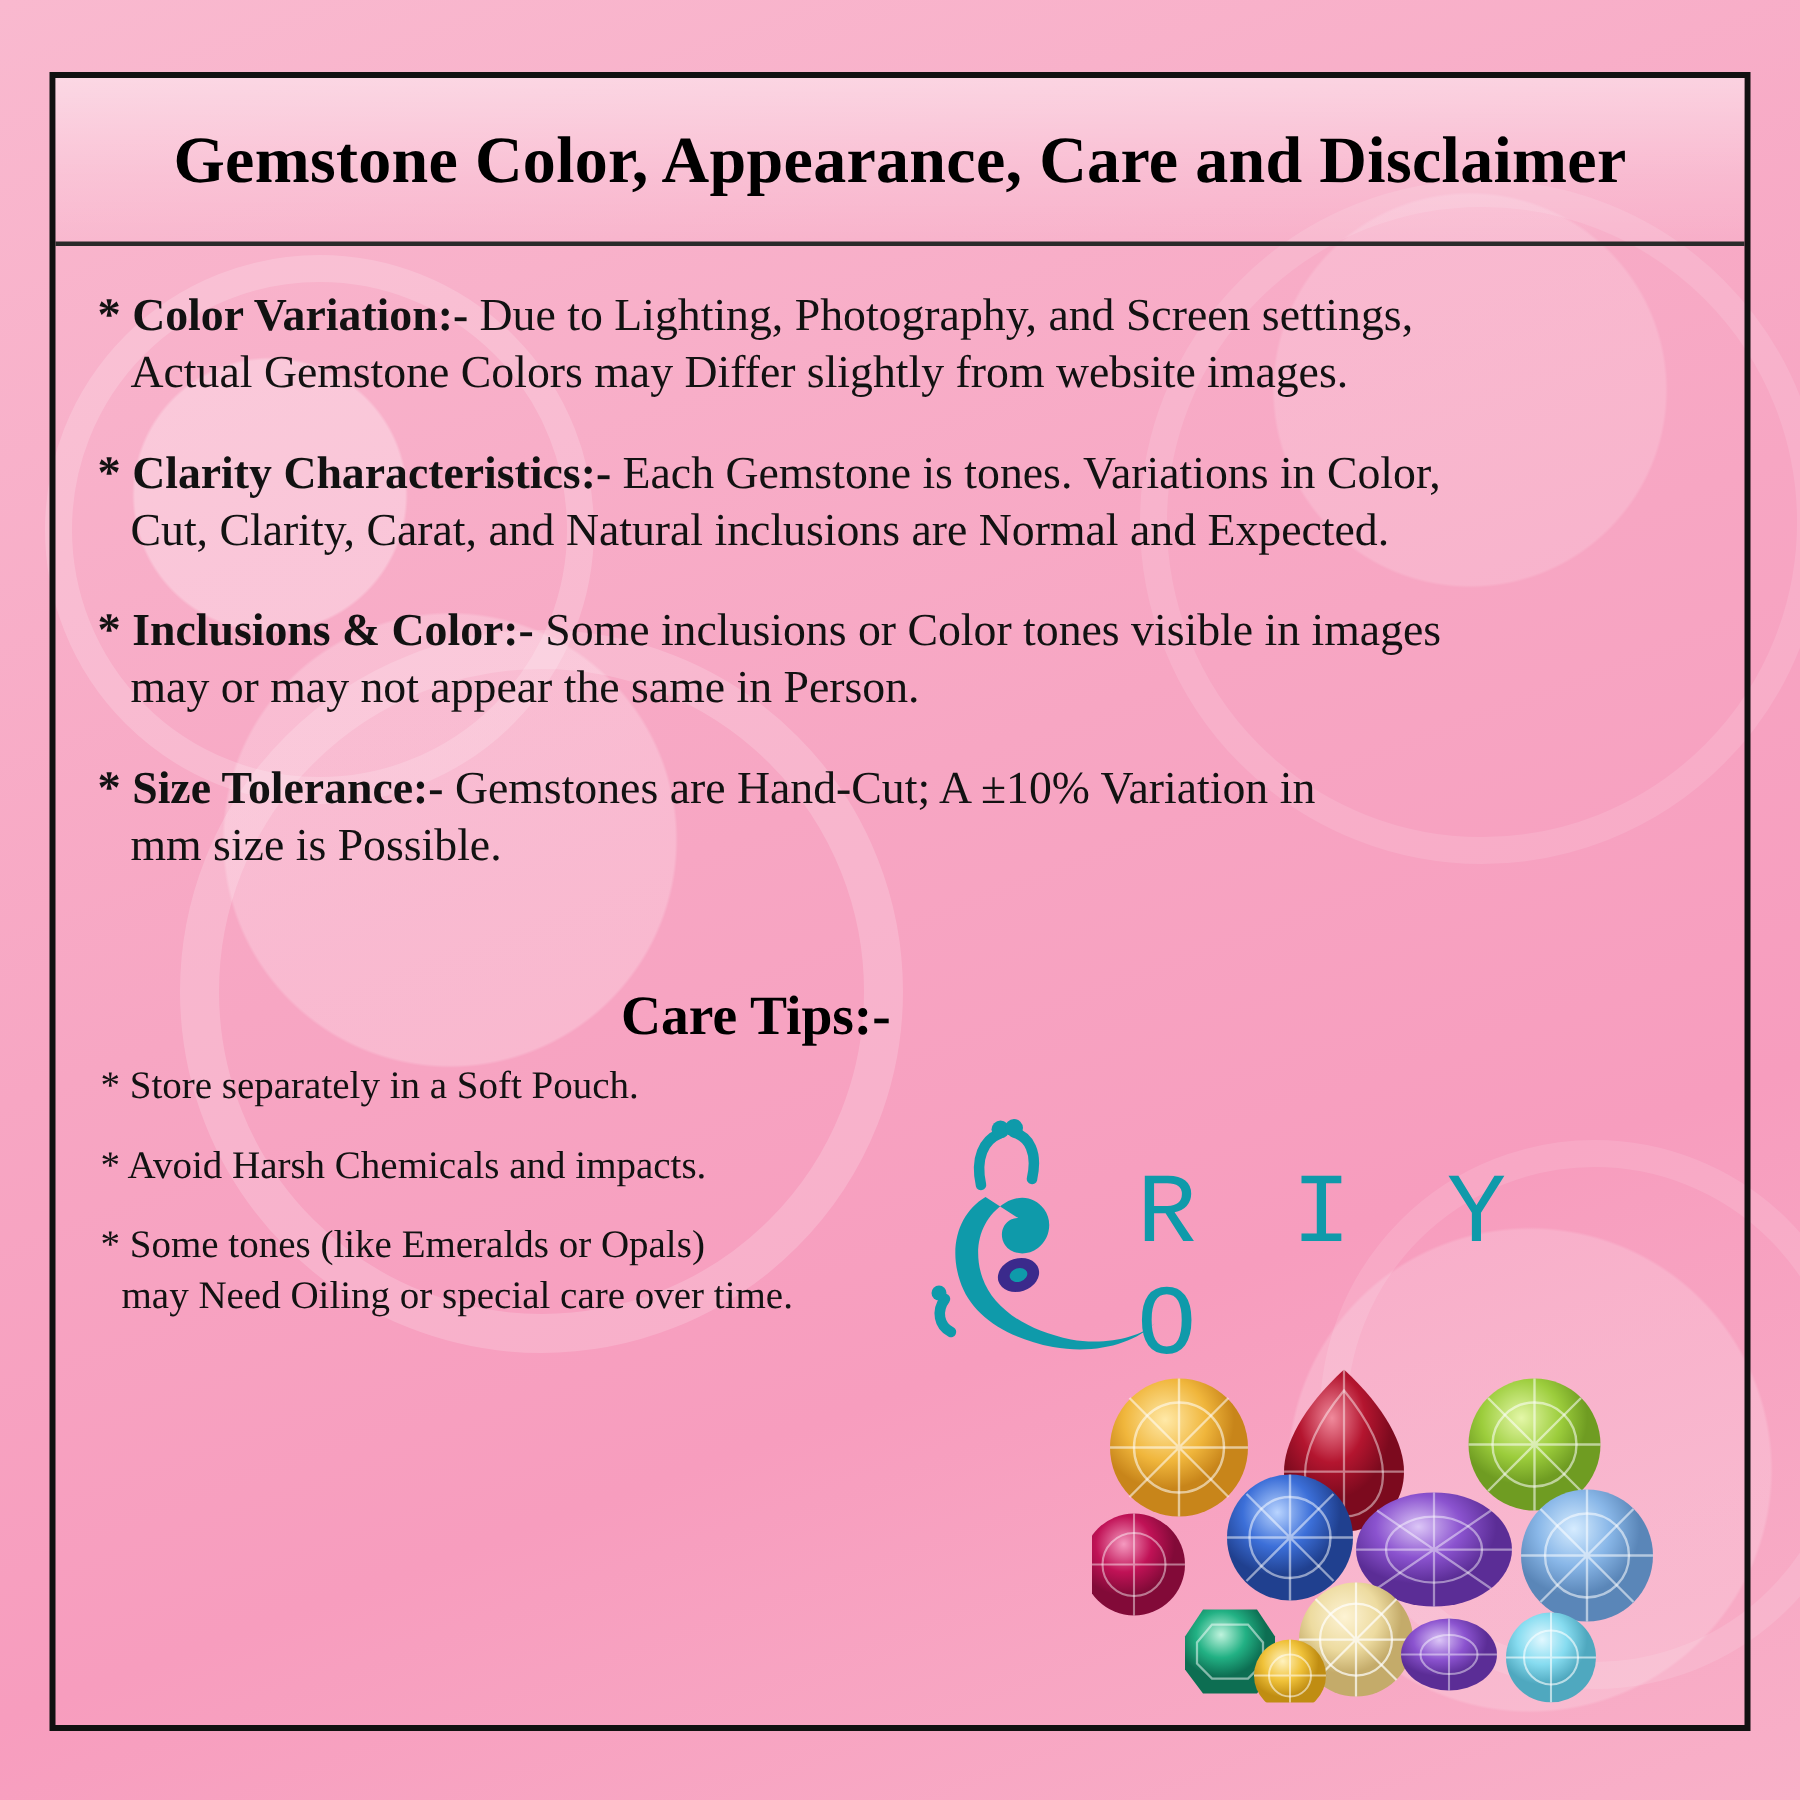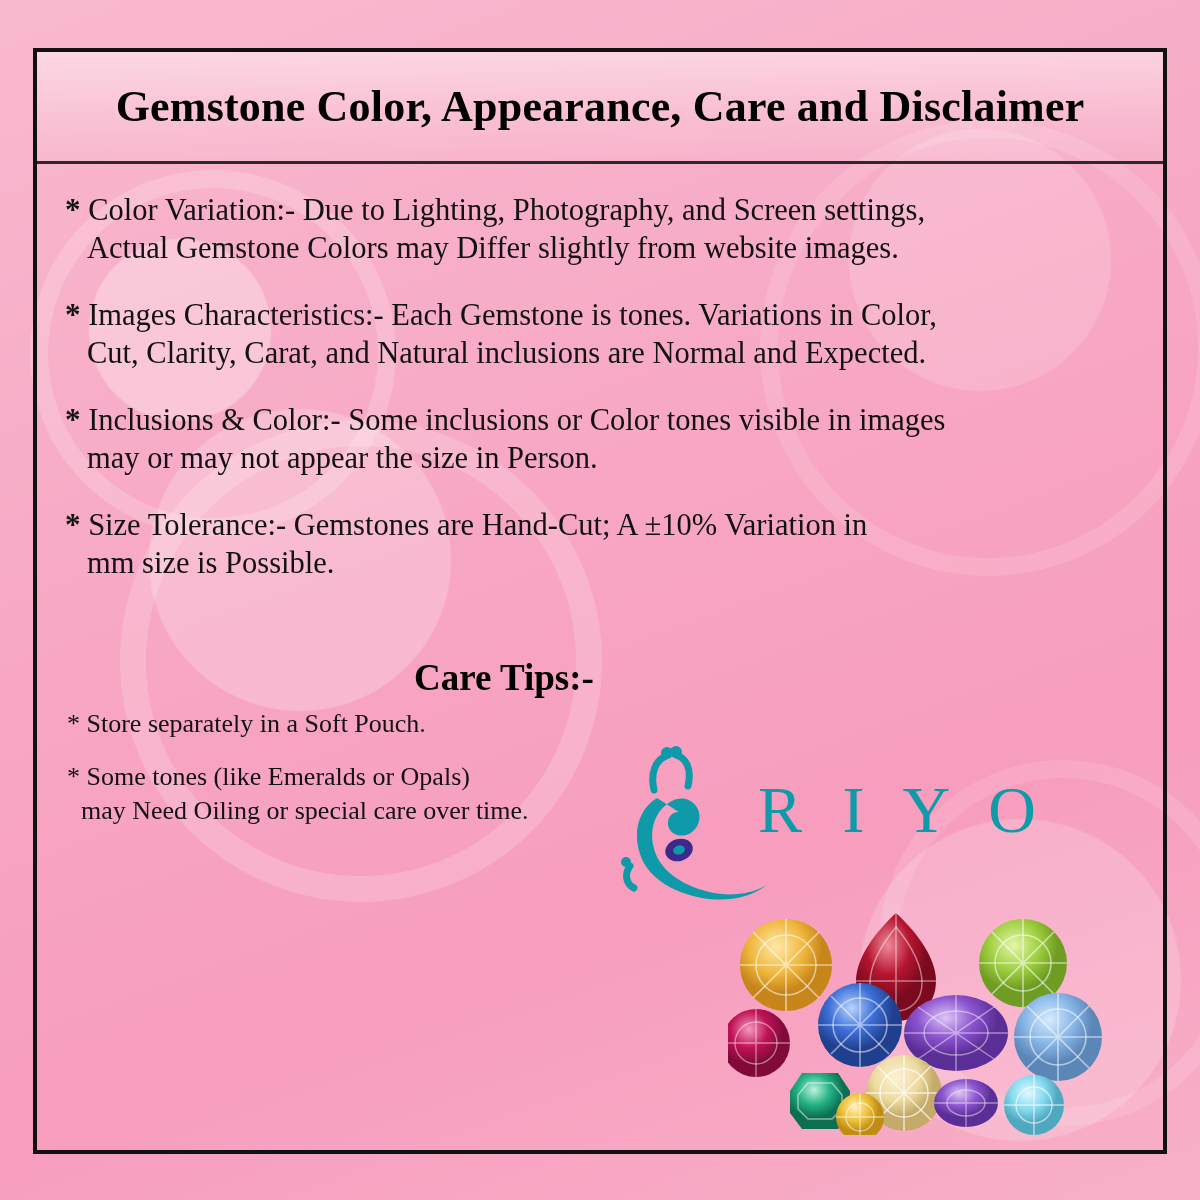--- a/index.html
+++ b/index.html
@@ -81,21 +81,21 @@
     line-height: 1.26;
     color: #121212;
     margin-bottom: 27px;
     padding-left: 6px;
   }
   .item .star {
     font-weight: bold;
     font-size: 31px;
   }
   .item .lead {
-    font-weight: normal;
+    font-weight: bold;
   }
   .item .rest {
     font-weight: normal;
   }
   .item .ln2 {
     display: block;
     padding-left: 22px;
   }
 
   
@@ -134,21 +134,21 @@
     position: absolute;
     left: 610px;
     top: 746px;
     width: 500px;
     height: 170px;
   }
   .brand-text {
     position: absolute;
     left: 148px;
     top: 26px;
-    font-family: Liberation Serif, serif;
+    font-family: Liberation Mono, monospace;
     font-size: 66px;
     letter-spacing: 12px;
     color: #0f9aaa;
     font-weight: normal;
   }
   .peacock {
     position: absolute;
     left: 0;
     top: 0;
   }
@@ -181,45 +181,49 @@
     <div class="content">
 
       <div class="item">
         <span class="star">*</span>
         <span class="lead">Color Variation:-</span><span class="rest"> Due to Lighting, Photography, and Screen settings,</span>
         <span class="ln2">Actual Gemstone Colors may Differ slightly from website images.</span>
       </div>
 
       <div class="item">
         <span class="star">*</span>
-        <span class="lead">Images Characteristics:-</span><span class="rest"> Each Gemstone is tones. Variations in Color,</span>
+        <span class="lead">Clarity Characteristics:-</span><span class="rest"> Each Gemstone is tones. Variations in Color,</span>
         <span class="ln2">Cut, Clarity, Carat, and Natural inclusions are Normal and Expected.</span>
       </div>
 
       <div class="item">
         <span class="star">*</span>
         <span class="lead">Inclusions &amp; Color:-</span><span class="rest"> Some inclusions or Color tones visible in images</span>
-        <span class="ln2">may or may not appear the size in Person.</span>
+        <span class="ln2">may or may not appear the same in Person.</span>
       </div>
 
 
       <div class="item">
         <span class="star">*</span>
         <span class="lead">Size Tolerance:-</span><span class="rest"> Gemstones are Hand-Cut; A ±10% Variation in</span>
         <span class="ln2">mm size is Possible.</span>
       </div>
 
       <div class="care-row">
         <div class="care-tips">Care Tips:-</div>
       </div>
 
       <div class="tips">
         <div class="tip">
           <span class="star">*</span>
           <span>Store separately in a Soft Pouch.</span>
+        </div>
+        <div class="tip">
+          <span class="star">*</span>
+          <span>Avoid Harsh Chemicals and impacts.</span>
         </div>
         <div class="tip">
           <span class="star">*</span>
           <span>Some tones (like Emeralds or Opals)</span>
           <span class="ln2">may Need Oiling or special care over time.</span>
         </div>
       </div>
 
     </div>
   </div>

